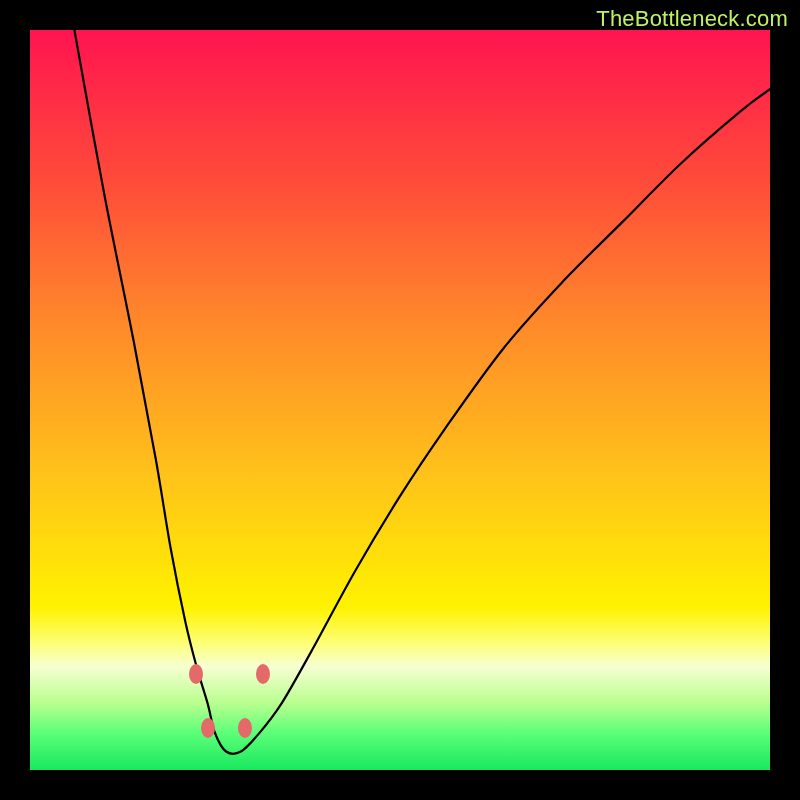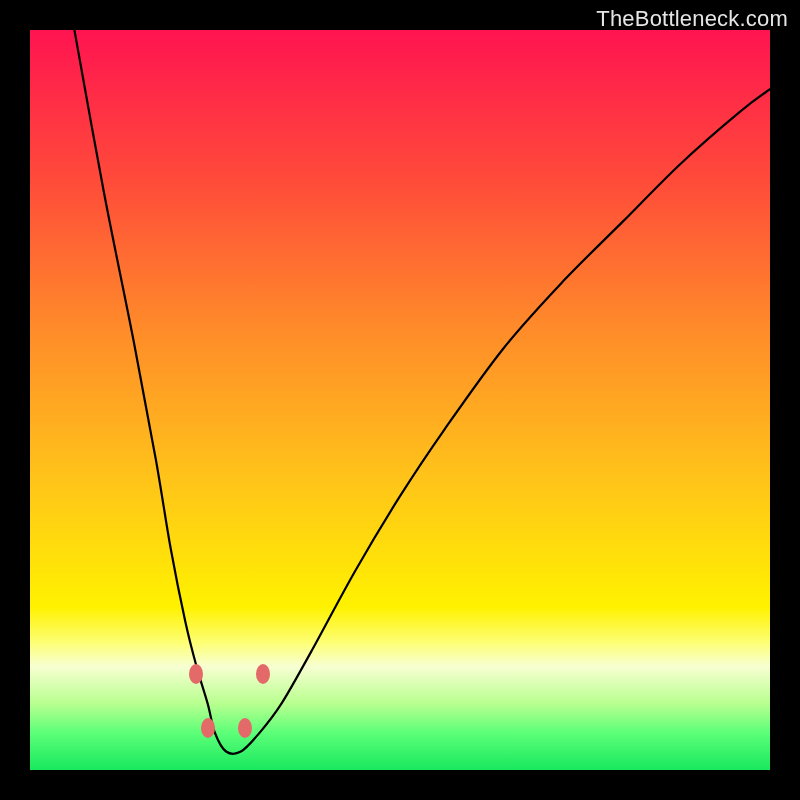--- a/index.html
+++ b/index.html
@@ -24,21 +24,21 @@
     left: 30px;
     top: 30px;
     width: 740px;
     height: 740px;
     overflow: hidden;
   }
   .watermark {
     position: absolute;
     top: 6px;
     right: 12px;
-    color: #e5e5e5;
+    color: #bef264;
     font-size: 22px;
     letter-spacing: 0.2px;
     font-weight: 400;
     z-index: 5;
   }
   svg.curve {
     position: absolute;
     left: 0;
     top: 0;
     z-index: 3;

